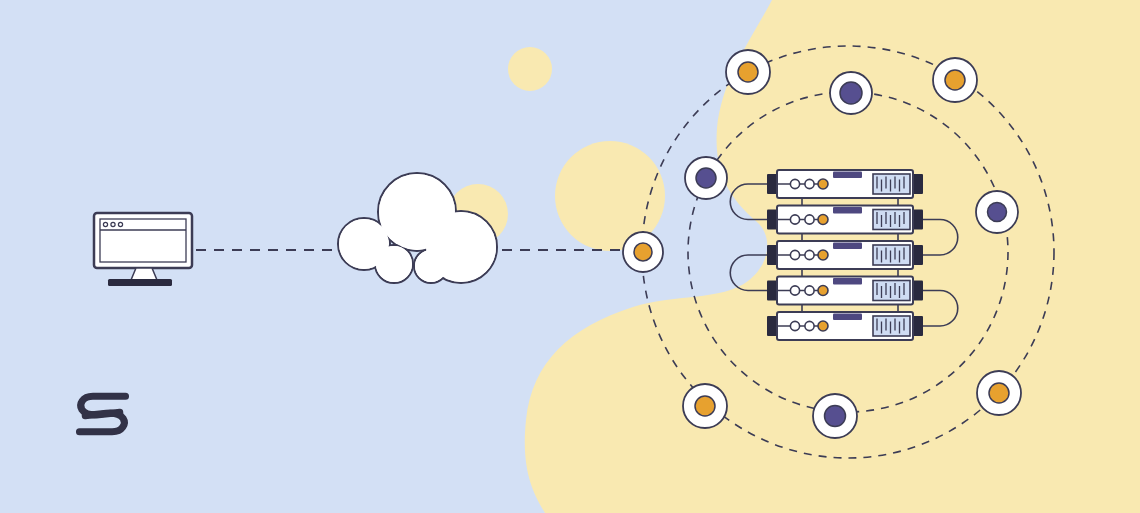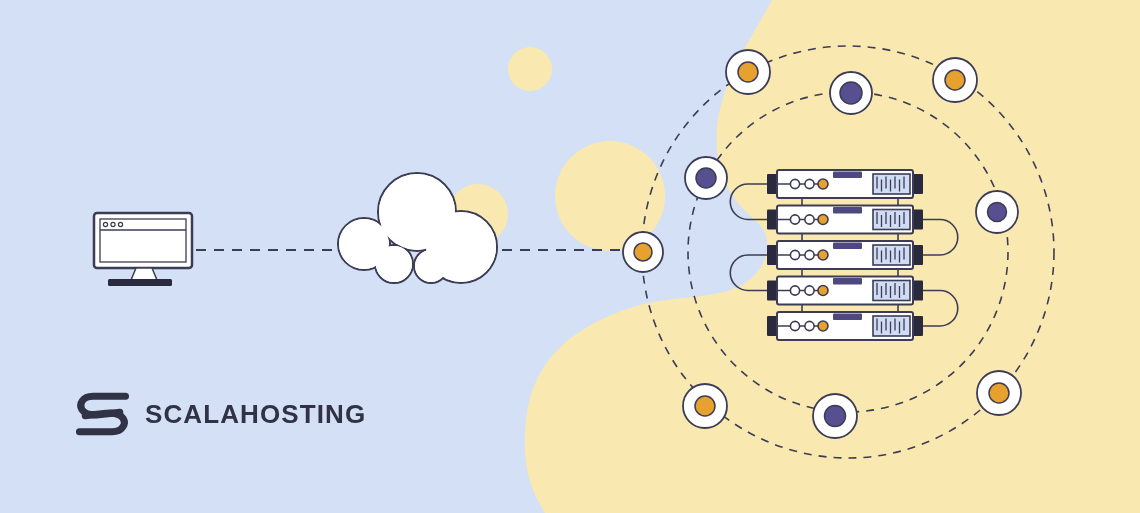--- a/index.html
+++ b/index.html
@@ -160,15 +160,14 @@
     </g>
   </svg>
 
   <div class="logo">
     <svg width="59" height="46" viewBox="0 0 60 48">
       <g fill="none" stroke="var(--c-logo,#323247)" stroke-width="7.4" stroke-linecap="round" stroke-linejoin="round">
         <path d="M 54,5.5 H 20 C 9,5.5 5,14 8.5,19.5 C 11.5,24 18,25.5 26,24.7 L 48,22.3"></path>
         <path d="M 6,42.5 H 40 C 51,42.5 55,34 51.5,28.5 C 48.5,24 42,22.5 34,23.3 L 12,25.7"></path>
       </g>
     </svg>
-    <span class="logo-text">SCALAHOSTING</span>
   </div>
 </div>
 
 </body></html>

